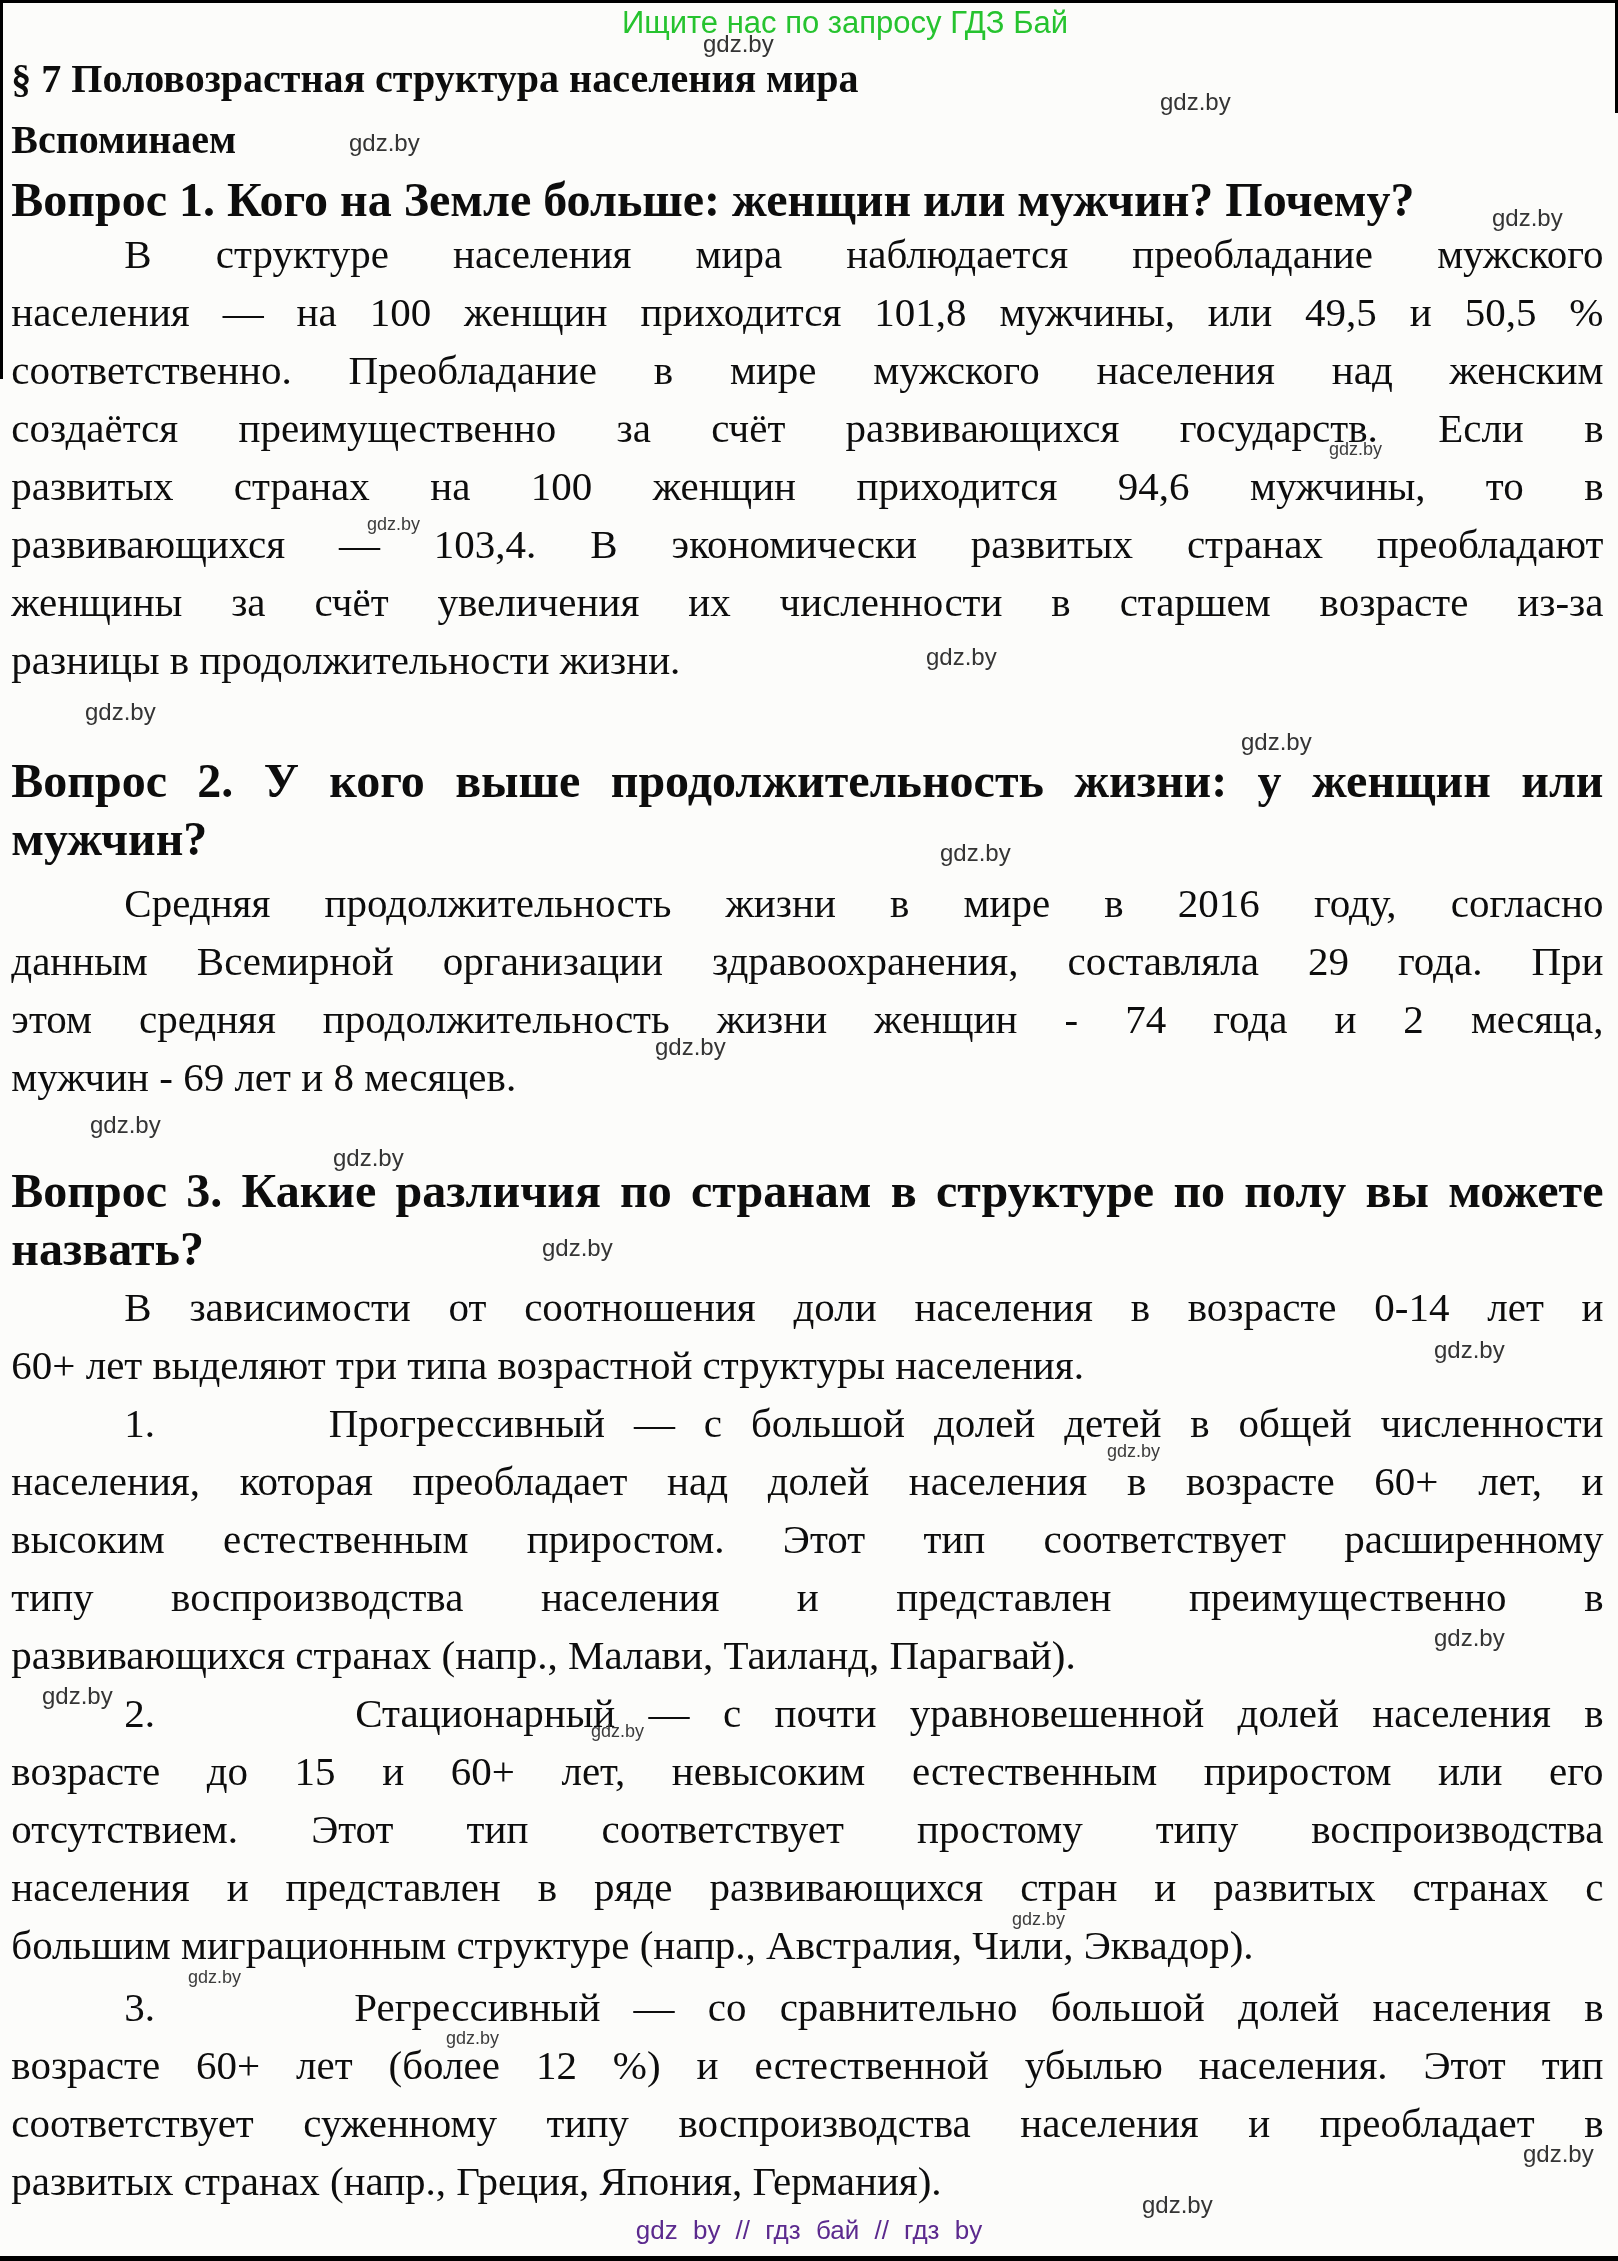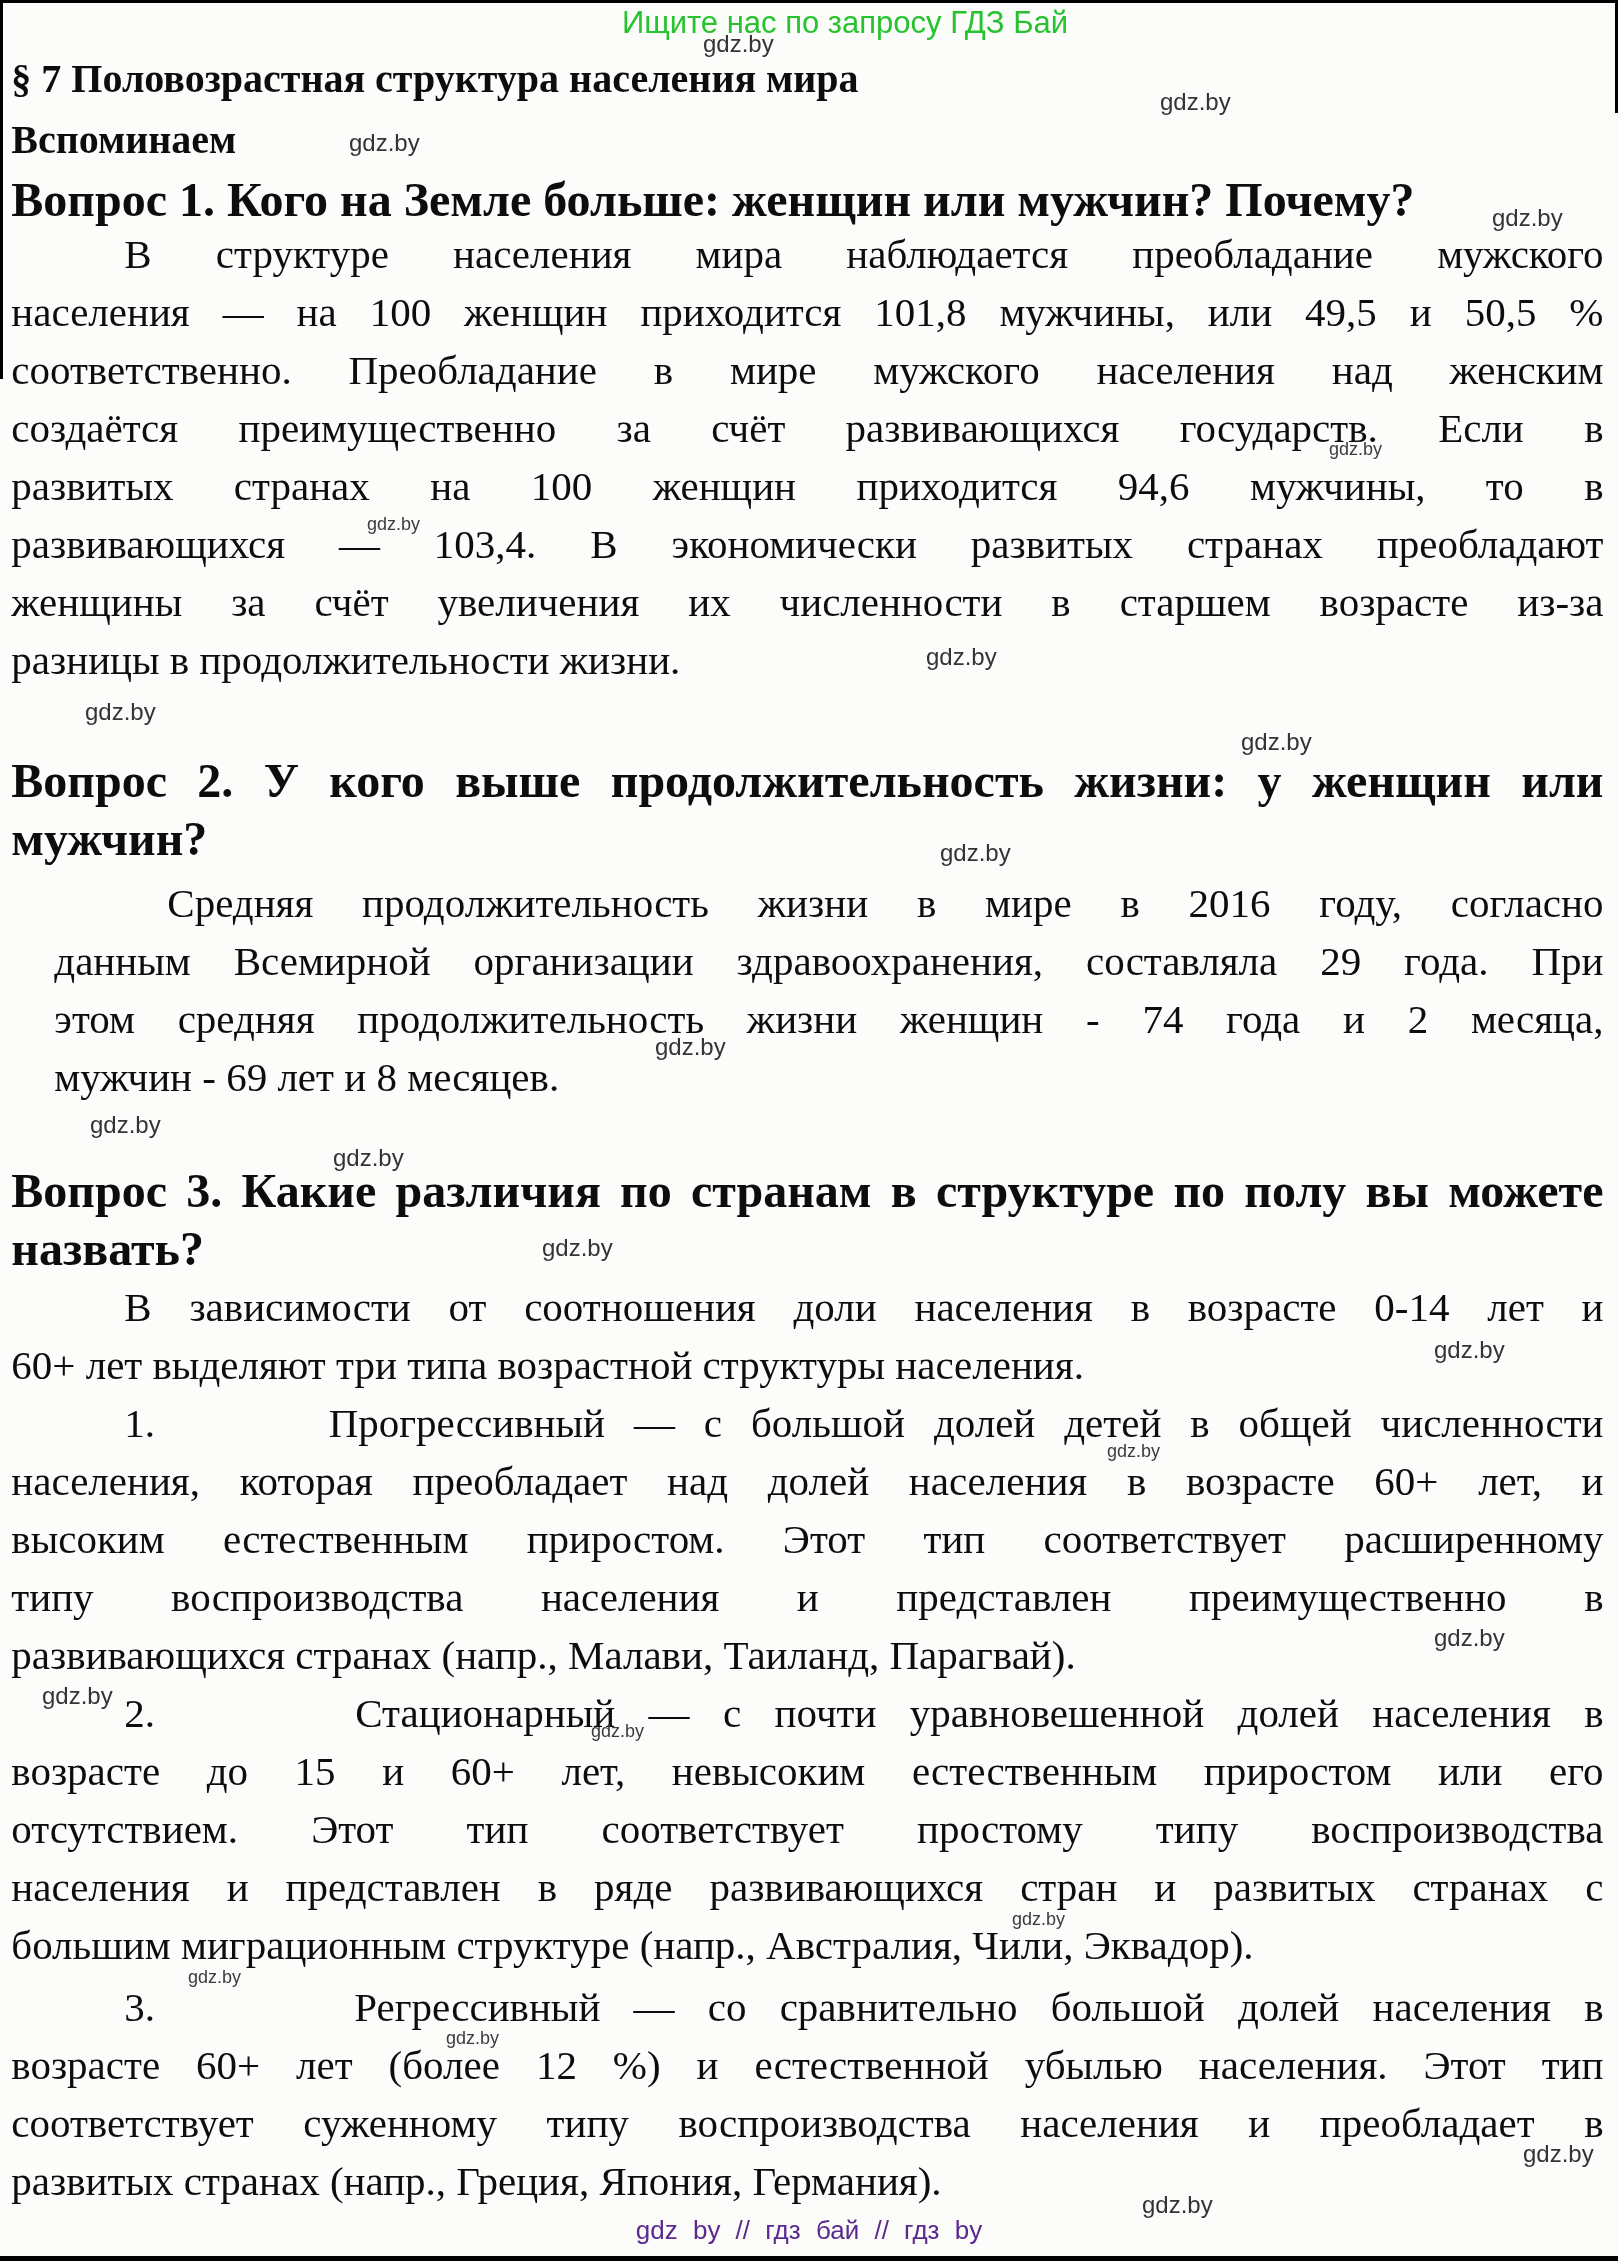--- a/index.html
+++ b/index.html
@@ -68,21 +68,21 @@
         <div class="line j">создаётся преимущественно за счёт развивающихся государств. Если в</div>
         <div class="line j">развитых странах на 100 женщин приходится 94,6 мужчины, то в</div>
         <div class="line j">развивающихся — 103,4. В экономически развитых странах преобладают</div>
         <div class="line j">женщины за счёт увеличения их численности в старшем возрасте из-за</div>
         <div class="line">разницы в продолжительности жизни.</div>
       </div>
       <div class="block q" style="top: 752px;">
         <div class="line j">Вопрос 2. У кого выше продолжительность жизни: у женщин или</div>
         <div class="line">мужчин?</div>
       </div>
-      <div class="block b" style="top: 874px; margin-left: 43px;">
+      <div class="block b" style="top: 874px;">
         <div class="line j i">Средняя продолжительность жизни в мире в 2016 году, согласно</div>
         <div class="line j">данным Всемирной организации здравоохранения, составляла 29 года. При</div>
         <div class="line j">этом средняя продолжительность жизни женщин - 74 года и 2 месяца,</div>
         <div class="line">мужчин - 69 лет и 8 месяцев.</div>
       </div>
       <div class="block q" style="top: 1162px;">
         <div class="line j">Вопрос 3. Какие различия по странам в структуре по полу вы можете</div>
         <div class="line">назвать?</div>
       </div>
       <div class="block b" style="top: 1278px;">

